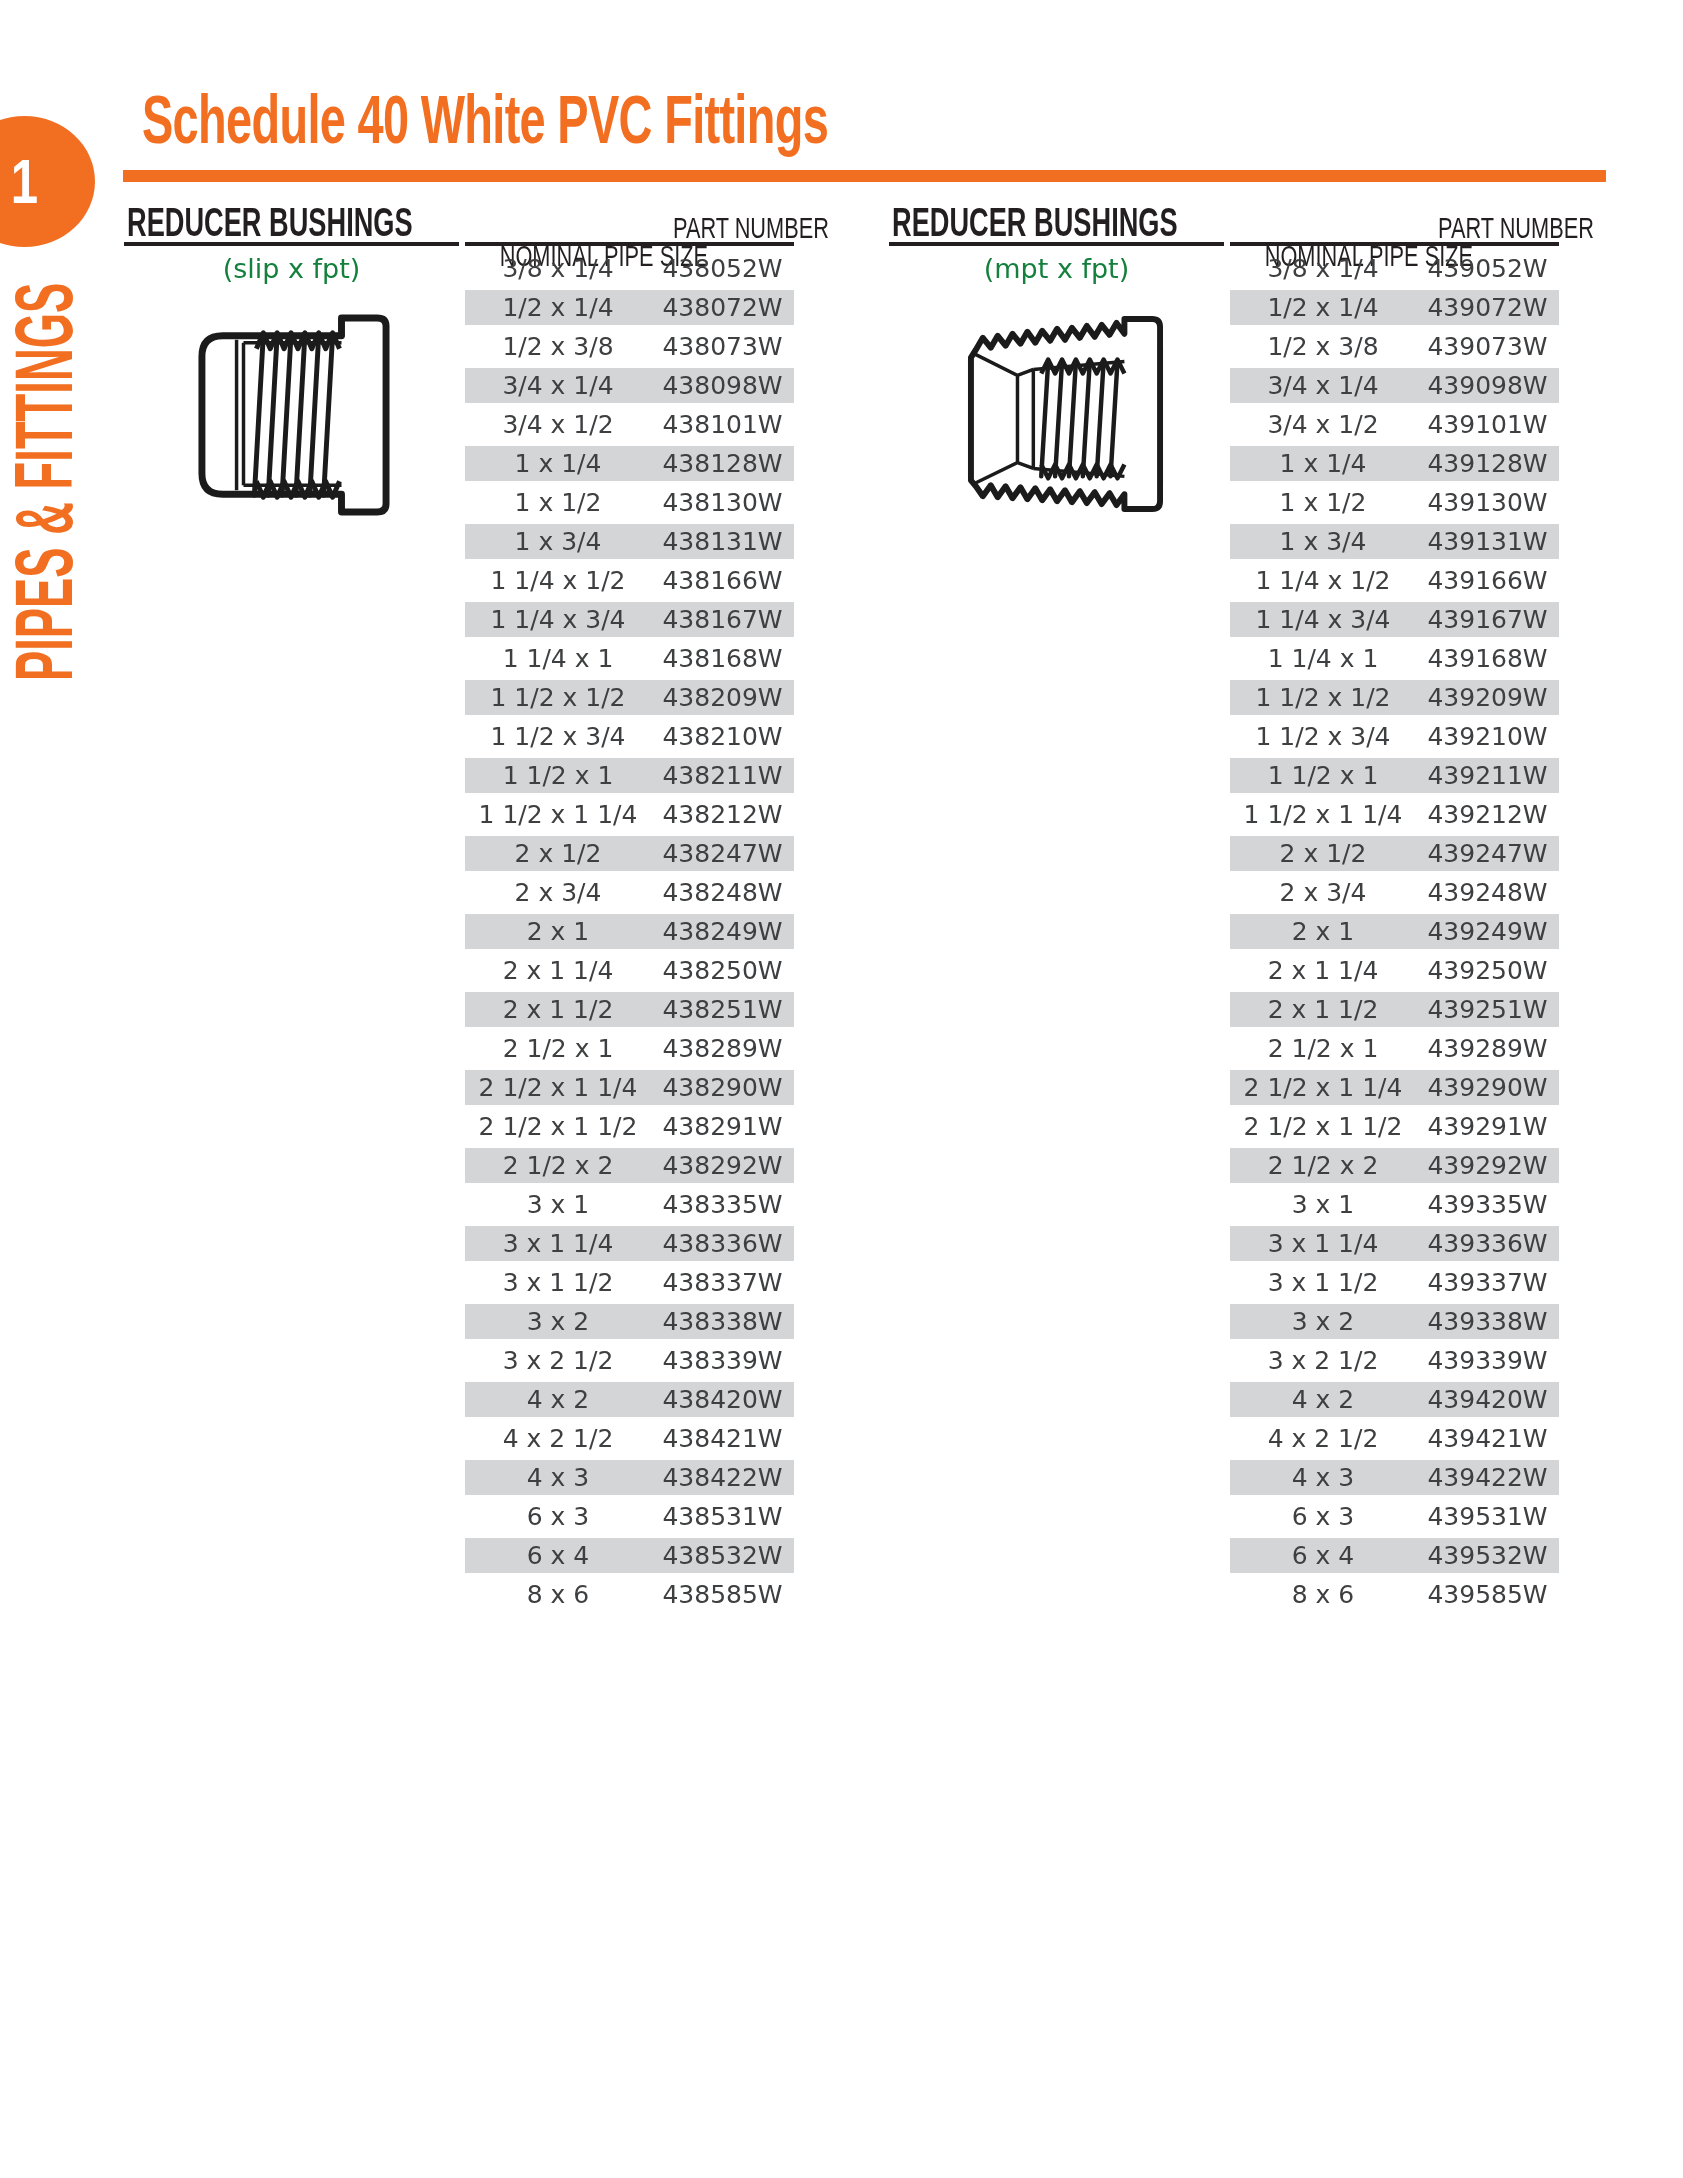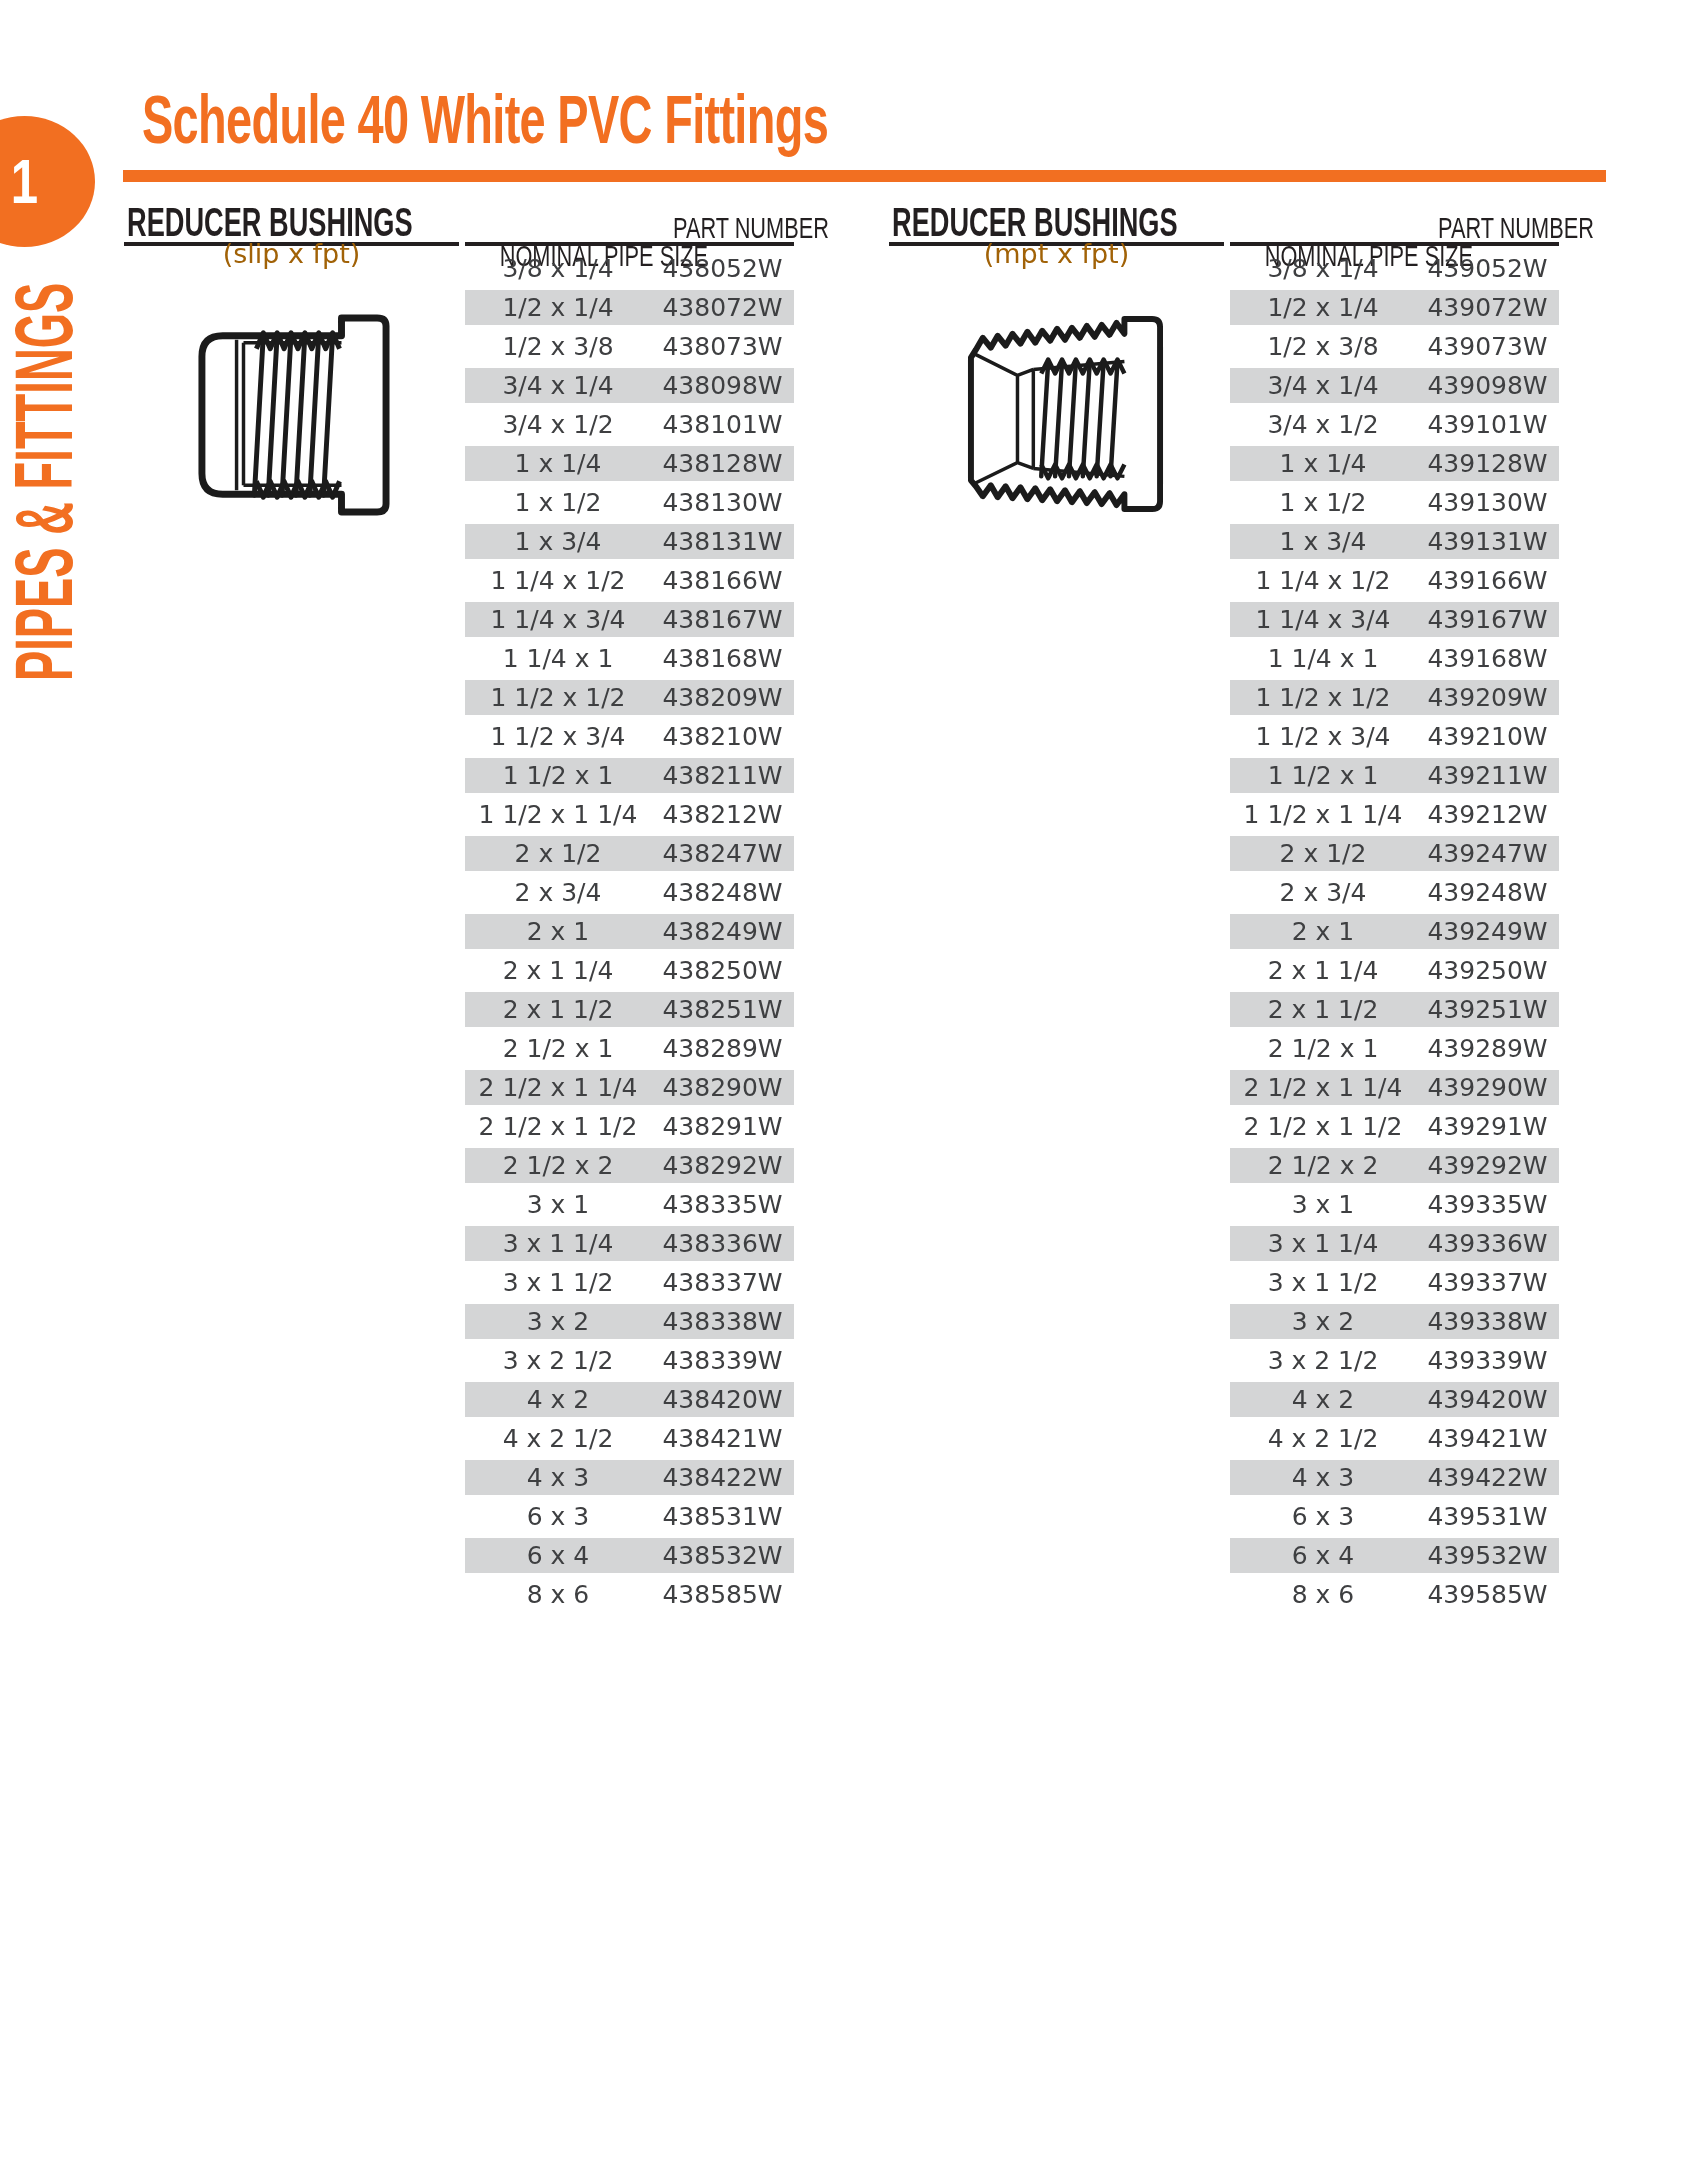--- a/index.html
+++ b/index.html
@@ -27,22 +27,22 @@
   .tbl{position:absolute;top:198px;width:669px;height:1416px;}
   #tbl0{left:124px;} #tbl1{left:889px;}
   .tbl-heading{position:absolute;left:3px;top:4px;font-size:40px;font-weight:bold;color:#231F20;
                white-space:nowrap;transform:scaleX(0.68);transform-origin:left top;line-height:1;}
   .colhead{position:absolute;top:16px;text-align:center;line-height:1;}
   .colhead span{display:inline-block;transform:scaleX(0.75);font-size:29px;font-weight:400;
                 color:#231F20;white-space:nowrap;}
   .colhead.c1{left:341px;width:194px;margin-top:28px;} .colhead.c2{left:523px;width:146px;}
   .rule-a{position:absolute;top:44px;left:0;width:335px;height:4px;background:#231F20;}
   .rule-b{position:absolute;top:44px;left:341px;width:329px;height:4px;background:#231F20;}
-  .subtitle{position:absolute;top:40px;left:0;width:335px;text-align:center;
-            font-size:27px;color:#a16207;}
+  .subtitle{position:absolute;top:55px;left:0;width:335px;text-align:center;
+            font-size:27px;color:#15803d;}
   .rows{position:absolute;top:51px;left:341px;width:329px;}
   .row{height:39px;display:flex;align-items:center;box-sizing:border-box;
        background-clip:content-box;padding:2px 0;}
   .row.alt{background-color:#D4D5D6;}
   .cell1{width:186px;text-align:center;font-size:25px;color:#3E3F41;}
   .cell2{width:143px;text-align:center;font-size:25px;color:#3E3F41;}
   .fig{position:absolute;left:71px;top:107px;}
 
   
   .footer-rule{position:absolute;left:122px;top:2074px;width:1485px;height:12px;background:#F26F21;}

